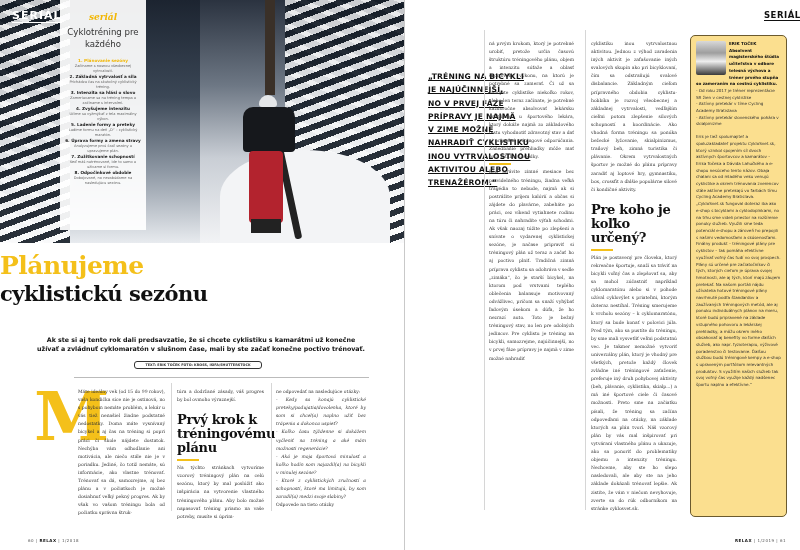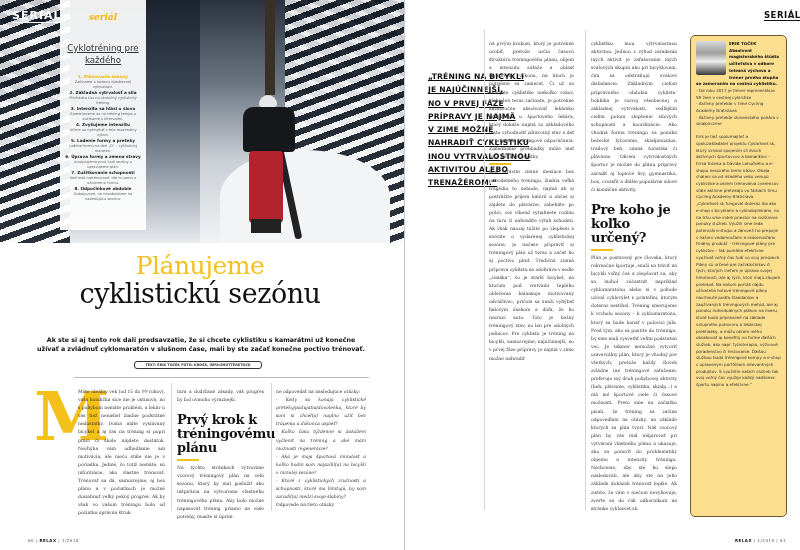--- a/index.html
+++ b/index.html
@@ -43,30 +43,30 @@
   .rider .boots { position: absolute; left: 16px; top: 124px; width: 30px; height: 14px; background: #222; }
   .rider .bike { position: absolute; left: 50px; top: 45px; width: 7px; height: 100px; background: #222; transform: rotate(-12deg); border-radius: 3px; }
 
   
   .serial-tag { position: absolute; left: 12px; top: 9px; font-family: "DejaVu Sans", sans-serif; font-weight: bold; font-size: 11px; color: #fff; letter-spacing: 1px; border-bottom: 1px solid #fff; }
   .serial-panel {
     position: absolute; left: 60px; top: 0; width: 86px; height: 230px;
     background: rgba(255,255,255,0.93); text-align: center; padding-top: 12px;
   }
   .serial-panel .kicker { font-family: "DejaVu Serif", serif; font-style: italic; font-weight: bold; font-size: 9px; color: #f2b705; }
-  .serial-panel .ptitle { font-family: "DejaVu Sans", sans-serif; font-size: 8.6px; line-height: 12px; color: #333; margin-top: 20px; text-decoration: underline; }
+  .serial-panel .ptitle { font-family: "DejaVu Sans", sans-serif; font-size: 8.6px; line-height: 12px; color: #333; margin-top: 4px; }
   .serial-panel ol { list-style: none; margin-top: 8px; font-family: "DejaVu Sans", sans-serif; }
   .serial-panel li .h { display: block; font-size: 4.2px; font-weight: bold; color: #222; line-height: 6px; }
   .serial-panel li.active .h { color: #f2b705; }
   .serial-panel li .d { display: block; font-size: 3.6px; color: #666; line-height: 5px; padding: 0 6px; }
 
   
-  .headline { position: absolute; left: 0; top: 252px; width: 400px; text-align: center; font-family: "DejaVu Serif", serif; font-weight: normal; }
+  .headline { position: absolute; left: 0; top: 252px; width: 400px; text-align: left; font-family: "DejaVu Serif", serif; font-weight: bold; }
   .headline .l1 { color: #f4c01a; font-size: 25px; line-height: 28px; letter-spacing: -0.5px; }
-  .headline .l2 { color: #111; font-size: 27px; line-height: 28px; letter-spacing: -0.5px; }
+  .headline .l2 { color: #111; font-size: 21px; line-height: 28px; letter-spacing: -0.5px; }
   .lead { position: absolute; left: 36px; top: 335px; width: 330px; text-align: center; font-family: "DejaVu Sans", sans-serif; font-weight: bold; font-size: 6.3px; line-height: 9px; color: #111; }
   .credit { position: absolute; left: 134px; top: 361px; width: 128px; height: 8px; border: 1px solid #333; border-radius: 3px; font-family: "DejaVu Sans", sans-serif; font-size: 3.4px; line-height: 6px; text-align: center; color: #333; font-weight: bold; }
   .rule-top { position: absolute; left: 74px; top: 377px; width: 295px; height: 1px; background: #bbb; }
 
   
   .col { position: absolute; font-family: "DejaVu Serif", serif; font-size: 4.5px; line-height: 8.1px; color: #333; }
   .col p { text-align: justify; }
   .dropcap { position: absolute; left: 34px; top: 386px; font-family: "DejaVu Serif", serif; font-weight: bold; font-size: 68px; line-height: 60px; color: #f4c01a; }
   .col-a { left: 78px; top: 388px; width: 87px; }
   .col-b { left: 177px; top: 388px; width: 87px; }

